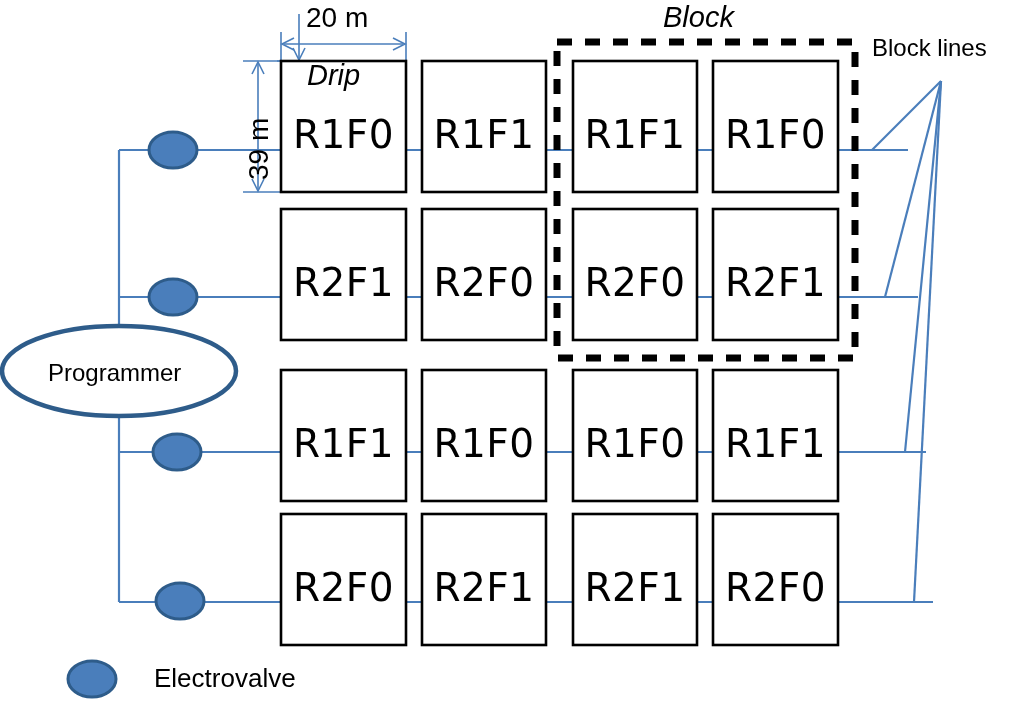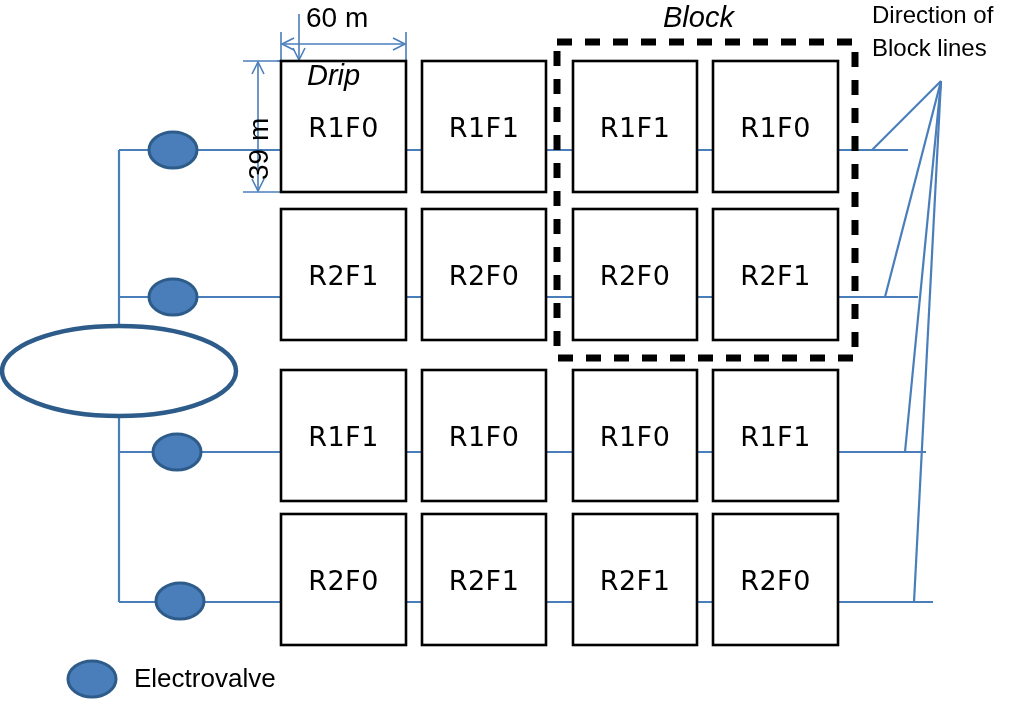--- a/index.html
+++ b/index.html
@@ -25,21 +25,21 @@
     width: 1024px;
     height: 707px;
   }
   .lbl {
     position: absolute;
     color: #000000;
     white-space: pre;
     line-height: 1.12;
   }
   .plot-label {
-    font-size: 27px;
+    font-size: 39px;
     letter-spacing: 0.5px;
     font-family: "DejaVu Sans", sans-serif;
   }
   .italic-note {
     font-style: italic;
     font-size: 29px;
     font-family: "Liberation Sans", sans-serif;
   }
   .dim-label {
     font-size: 28px;
@@ -134,33 +134,33 @@
     <g>
       <ellipse cx="173" cy="150" rx="24" ry="18" fill="#4A7EBB" stroke="#2E5C8A" stroke-width="3"></ellipse>
       <ellipse cx="173" cy="297" rx="24" ry="18" fill="#4A7EBB" stroke="#2E5C8A" stroke-width="3"></ellipse>
       <ellipse cx="177" cy="452" rx="24" ry="18" fill="#4A7EBB" stroke="#2E5C8A" stroke-width="3"></ellipse>
       <ellipse cx="180" cy="601" rx="24" ry="18" fill="#4A7EBB" stroke="#2E5C8A" stroke-width="3"></ellipse>
     </g>
 
     <ellipse cx="92" cy="679" rx="24" ry="18" fill="#4A7EBB" stroke="#2E5C8A" stroke-width="3"></ellipse>
   </svg>
 
-  <div class="lbl dim-label" style="left:306px; top:2px;">60 m</div>
+  <div class="lbl dim-label" style="left:306px; top:2px;">20 m</div>
 
   <div class="lbl dim-label vert-label" style="left:243px; top:180px;">39 m</div>
 
   <div class="lbl italic-note" style="left:307px; top:59px;">Drip</div>
 
   <div class="lbl italic-note" style="left:663px; top:1px;">Block</div>
 
-  <div class="lbl corner-note" style="left:872px; top:2px;">Direction of</div>
   <div class="lbl corner-note" style="left:872px; top:35px;">Block lines</div>
 
+  <div class="lbl prog-label" style="left:48px; top:360px;">Programmer</div>
 
-  <div class="lbl legend-label" style="left:134px; top:664px;">Electrovalve</div>
+  <div class="lbl legend-label" style="left:154px; top:664px;">Electrovalve</div>
 
   <div id="cell-labels">
       <div class="lbl plot-label" style="left: 281px; top: 113.4px; width: 125px; text-align: center;">R1F0</div>
       <div class="lbl plot-label" style="left: 422px; top: 113.4px; width: 124px; text-align: center;">R1F1</div>
       <div class="lbl plot-label" style="left: 573px; top: 113.4px; width: 124px; text-align: center;">R1F1</div>
       <div class="lbl plot-label" style="left: 713px; top: 113.4px; width: 125px; text-align: center;">R1F0</div>
       <div class="lbl plot-label" style="left: 281px; top: 261.4px; width: 125px; text-align: center;">R2F1</div>
       <div class="lbl plot-label" style="left: 422px; top: 261.4px; width: 124px; text-align: center;">R2F0</div>
       <div class="lbl plot-label" style="left: 573px; top: 261.4px; width: 124px; text-align: center;">R2F0</div>
       <div class="lbl plot-label" style="left: 713px; top: 261.4px; width: 125px; text-align: center;">R2F1</div>

